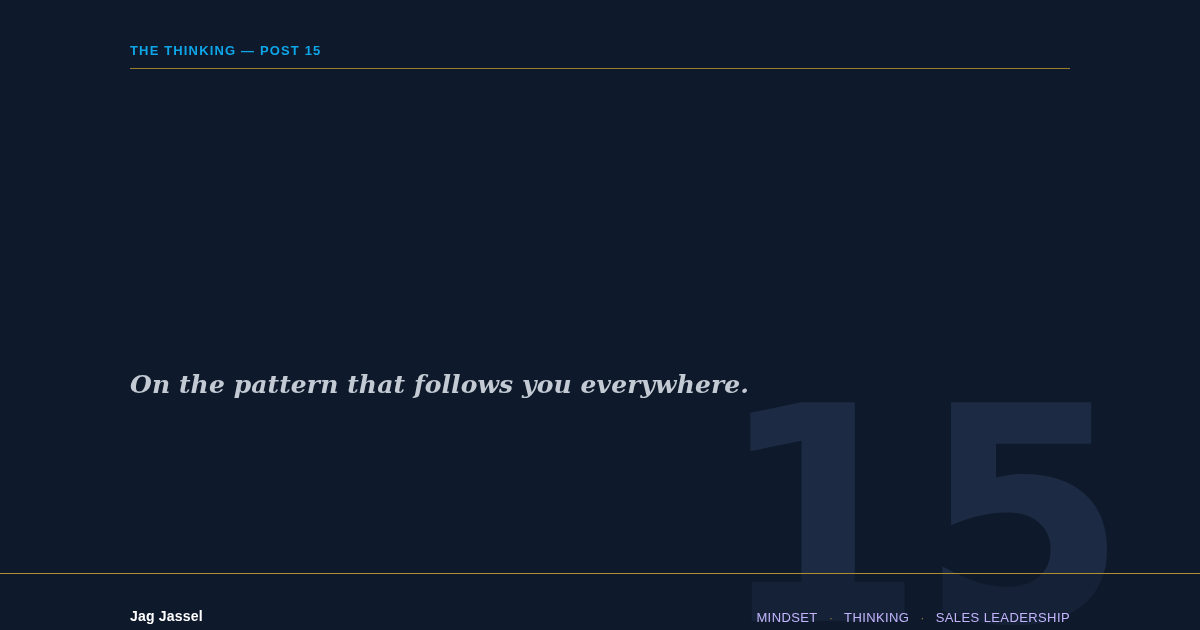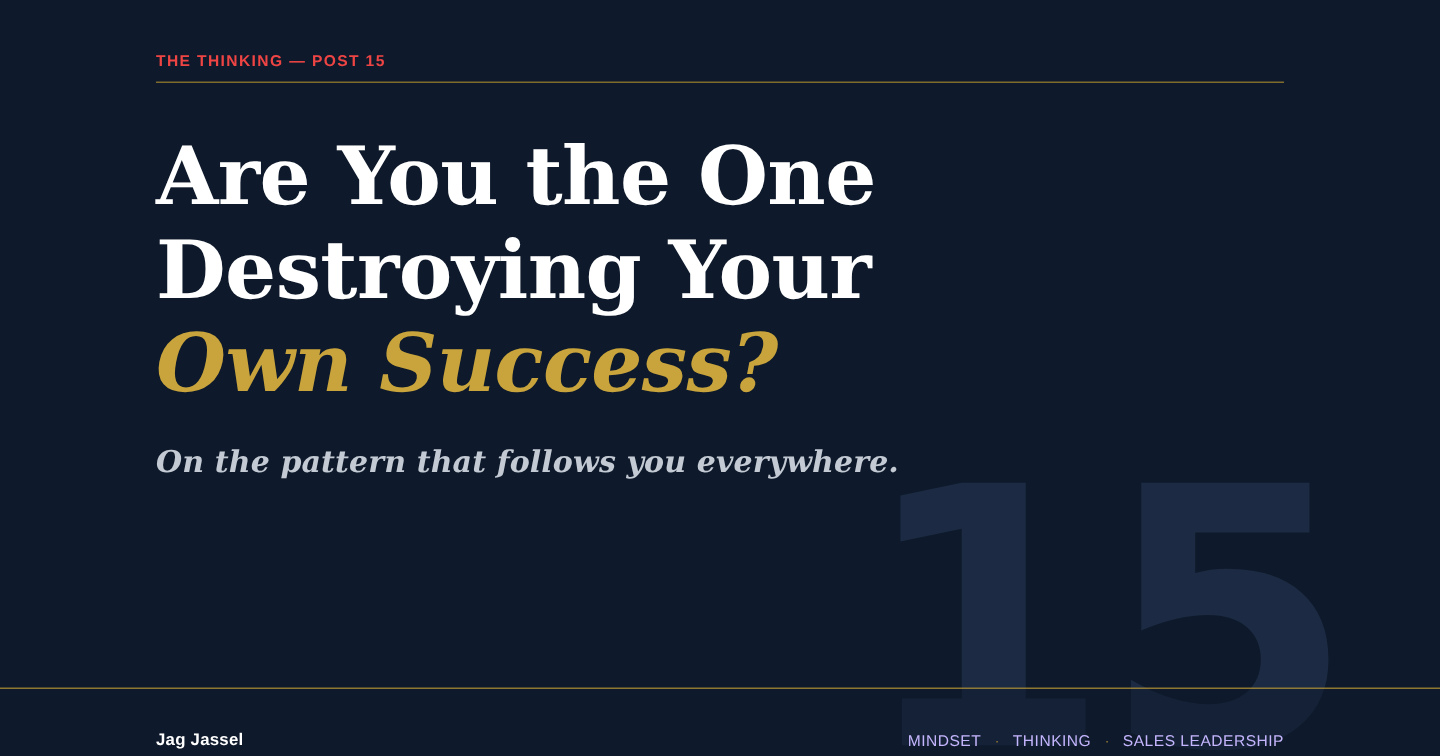--- a/index.html
+++ b/index.html
@@ -49,21 +49,21 @@
   }
 
   .eyebrow {
     position: absolute;
     left: 0;
     top: 43px;
     font-family: "Liberation Sans", sans-serif;
     font-size: 13px;
     font-weight: 700;
     letter-spacing: 1.15px;
-    color: #ef4444;
+    color: #0ea5e9;
     white-space: nowrap;
   }
 
   .eyebrow-rule {
     position: absolute;
     left: 0;
     top: 68px;
     width: 940px;
     height: 1px;
     background: #9c7f2d;
@@ -178,25 +178,20 @@
 <div class="slide">
 
   <div class="watermark">15</div>
 
   <div class="content">
 
     <div class="eyebrow">THE THINKING — POST 15</div>
 
     <div class="eyebrow-rule"></div>
 
-    <h1 class="headline">
-      <span>Are You the One</span>
-      <span>Destroying Your</span>
-      <span class="accent">Own Success?</span>
-    </h1>
 
     <p class="subhead">On the pattern that follows you everywhere.</p>
 
   </div>
 
   <div class="footer-shade"></div>
   <div class="footer-rule"></div>
 
   <div class="footer">
     <div class="footer-author">Jag Jassel</div>

